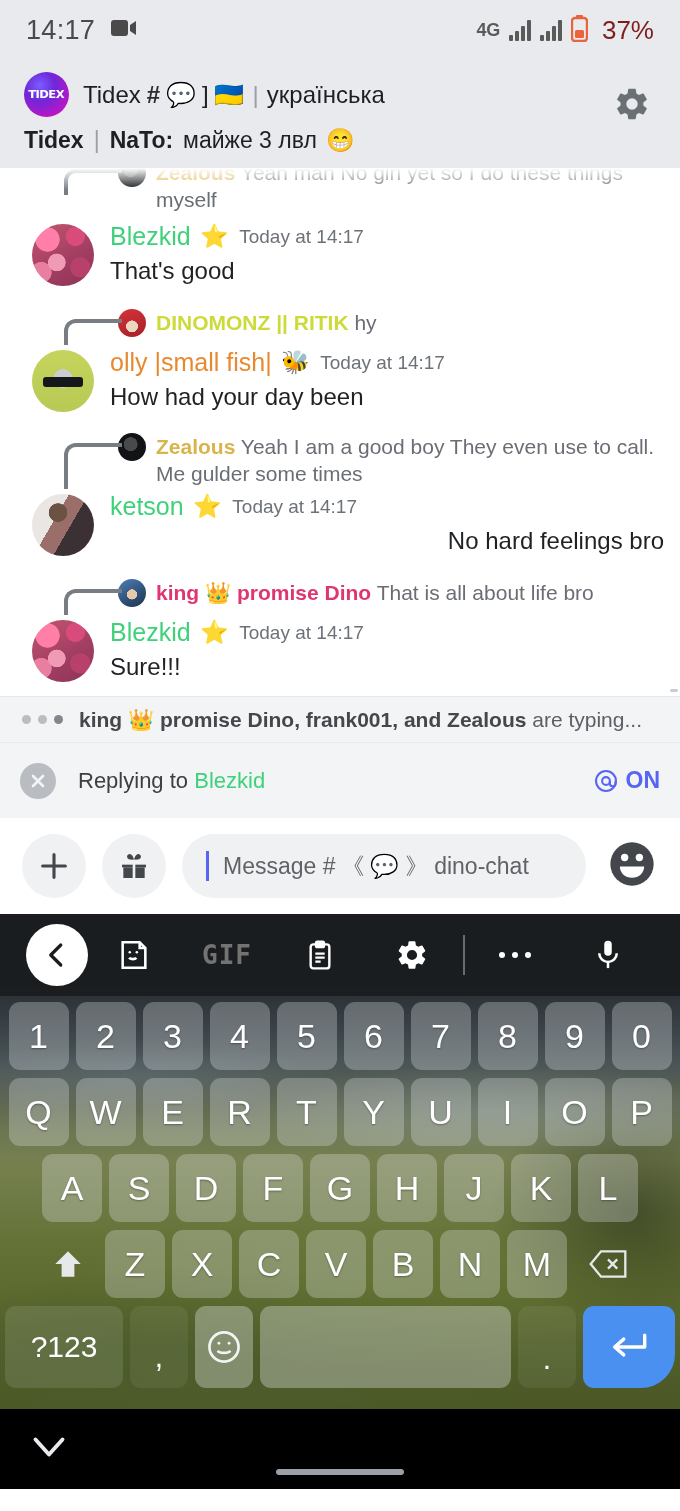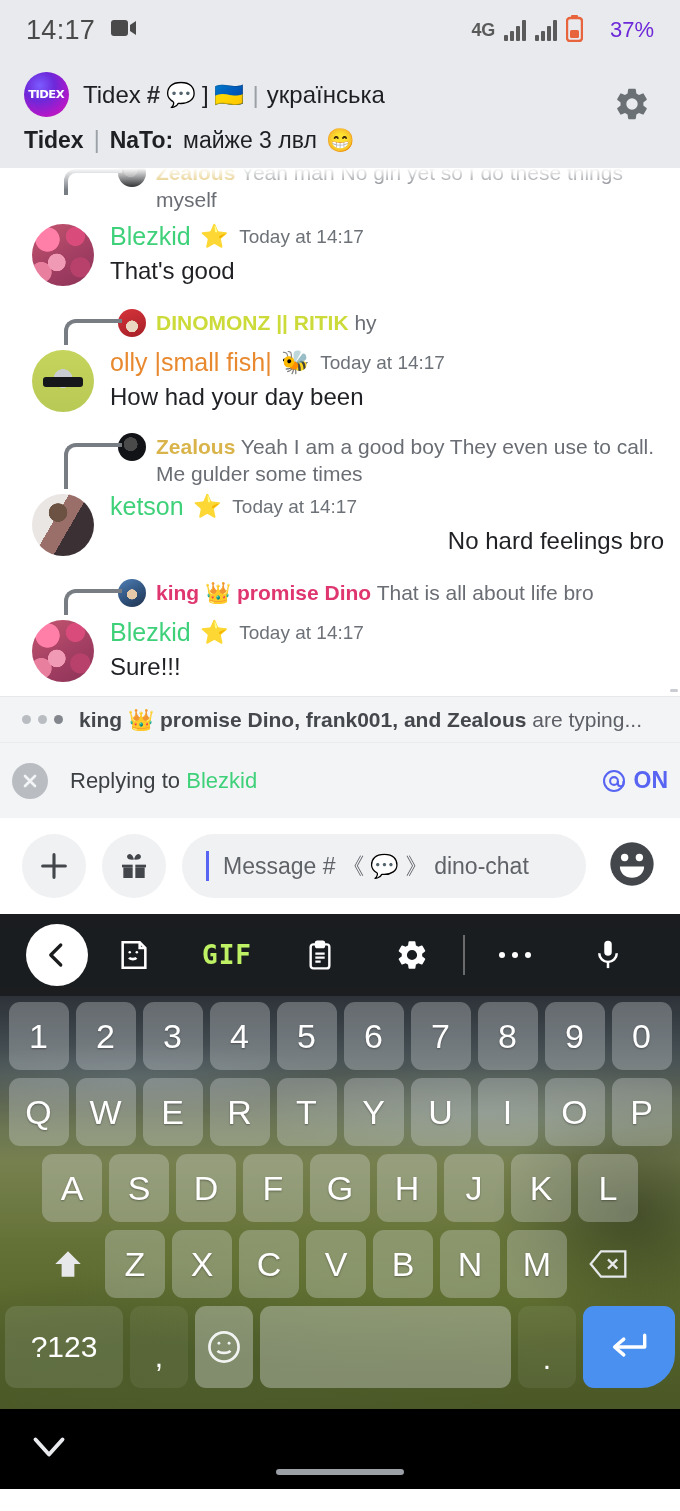--- a/index.html
+++ b/index.html
@@ -14,21 +14,21 @@
   
   .statusbar {
     height: 60px; background: #e8eaed;
     display: flex; align-items: center; justify-content: space-between;
     padding: 0 26px;
   }
   .sb-left { display: flex; align-items: center; gap: 16px; }
   .sb-time { font-size: 27px; color: #4a4a4a; font-weight: 400; letter-spacing: .3px; }
   .sb-right { display: flex; align-items: center; gap: 9px; text-align: center; }
   .sb-4g { font-size: 18px; color: #5a5a5a; font-weight: 600; letter-spacing: -.3px; }
-  .sb-batt-pct { font-size: 22px; color: #6d28d9; margin-left: 18px; }
+  .sb-batt-pct { font-size: 26px; color: #7f1d1d; margin-left: 5px; }
   .vidicon { display: block; }
   .bars { display: flex; align-items: flex-end; gap: 2px; height: 22px; }
   .bars i { display: block; width: 4px; background: #5a5a5a; border-radius: 1px; }
   .bars i:nth-child(1){height:6px}.bars i:nth-child(2){height:10px}
   .bars i:nth-child(3){height:15px}.bars i:nth-child(4){height:21px}
 
   
   .header {
     background: #e8eaed; padding: 12px 24px 14px 24px;
     position: relative;
@@ -105,21 +105,21 @@
   }
   .typing-dots { display: flex; gap: 7px; align-items:center; }
   .typing-dots i { width: 9px; height: 9px; border-radius: 50%; background: #b9bdc2; display:block;}
   .typing-dots i:last-child { background: #83878d; }
   .typing-text { font-size: 21px; color: #5c6066; white-space: nowrap; }
   .typing-text b { font-weight: 700; color:#44474c; }
 
   
   .replybar {
     background: #f3f4f6; height: 76px;
-    display: flex; align-items: center; padding: 0 12px; gap: 22px;
+    display: flex; align-items: center; padding: 0 20px; gap: 22px;
     border-top: 1px solid #e9ebed;
   }
   .reply-close {
     width: 36px; height: 36px; border-radius: 50%; background: #b9bdc2;
     display:flex; align-items:center; justify-content:center; flex:none;
   }
   .replying-to { font-size: 22px; color: #3c4043; flex: 1; }
   .replying-to .who { color: #3fd17a; font-weight: 500; }
   .at-on { display:flex; align-items:center; gap: 7px; color:#5865f2; font-size:23px; font-weight:700; }
 
@@ -166,21 +166,21 @@
   .kb-toolbar {
     position: relative; height: 82px; background: rgba(26,28,30,.93);
     display: flex; align-items: center; padding: 0 26px; gap: 0;
   }
   .kb-back {
     width: 62px; height: 62px; border-radius: 50%; background: #fff;
     display:flex; align-items:center; justify-content:center; flex:none;
   }
   .kb-tool { flex:1; display:flex; align-items:center; justify-content:center; height:62px; }
   .kb-div { width:2px; height:40px; background: rgba(255,255,255,.35); flex:none; margin: 0 4px;}
-  .gif-txt { color:#bef264; font-size:26px; font-weight:700; letter-spacing:1px;
+  .gif-txt { color:#737373; font-size:26px; font-weight:700; letter-spacing:1px;
              font-family:"DejaVu Sans Mono", monospace; }
 
   .kb-rows { position: relative; padding: 6px 5px 0 5px; }
   .kb-row { display: flex; justify-content: center; gap: 7px; margin-bottom: 8px; }
   .key {
     height: 68px; border-radius: 11px;
     background: rgba(226,230,233,.30);
     display: flex; align-items: center; justify-content: center;
     color: #fff; font-size: 34px; font-weight: 400;
     text-shadow: 0 1px 2px rgba(0,0,0,.35);

